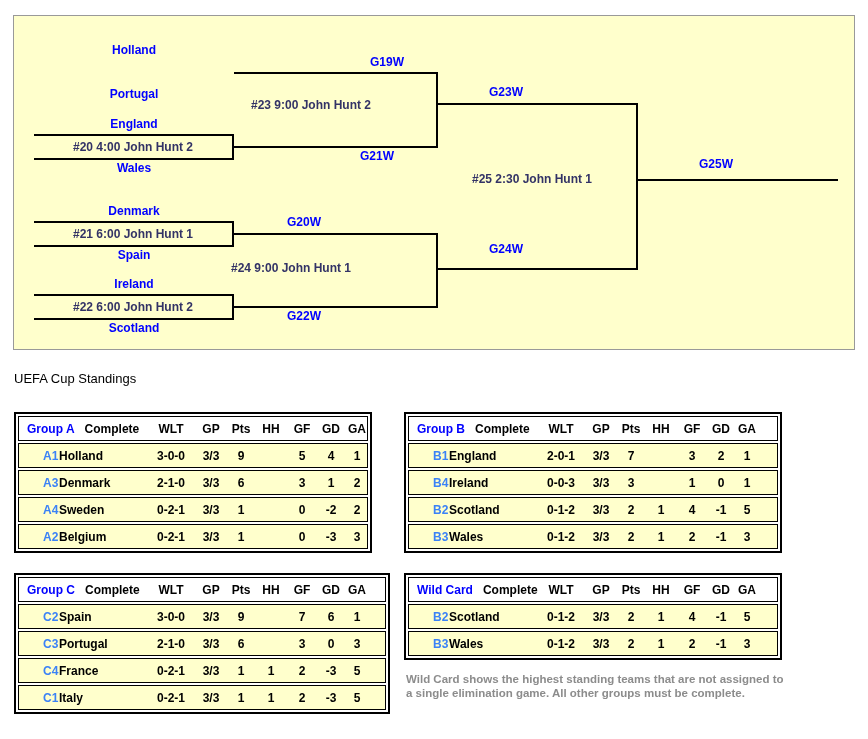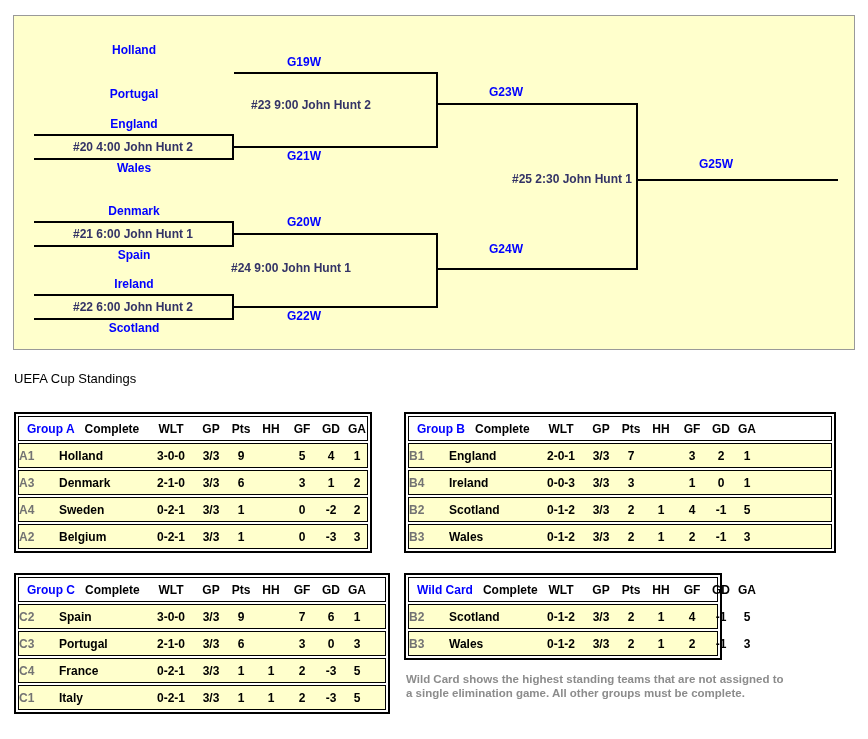--- a/index.html
+++ b/index.html
@@ -53,43 +53,43 @@
     font-size:12px; font-weight:bold; color:#000000;
   }
   .srow:last-child { margin-bottom:0; }
   .shead {
     background:#ffffff;
     grid-template-columns:128px 48px 32px 28px 32px 30px 28px 24px;
   }
   .hgroup { padding-left:8px; white-space:nowrap; }
   .gname { color:#0000ff; }
   .gstatus { color:#000000; margin-left:10px; }
-  .seed { color:#737373; padding-left:0; }
+  .seed { color:#3b82f6; padding-left:24px; }
   .tname { color:#000000; }
   .num { text-align:center; }
   .note {
     position:absolute; left:406px; top:672px; width:382px;
     font-size:11.5px; line-height:14px; color:#8c8c8c; font-weight:bold;
   }
 </style>
 </head>
 <body>
 
 <div class="bracket-panel">
 
   <div class="team" style="left:20px;top:27px;">Holland</div>
   <div class="team" style="left:20px;top:71px;">Portugal</div>
   <div class="hline" style="left:220px;top:56px;width:204px;"></div>
-  <div class="wlabel" style="left:190px;top:39px;">G19W</div>
+  <div class="wlabel" style="left:190px;top:39px;text-align:right;">G19W</div>
 
   <div class="team" style="left:20px;top:101px;">England</div>
   <div class="gamebox" style="top:118px;">#20 4:00 John Hunt 2</div>
   <div class="team" style="left:20px;top:145px;">Wales</div>
   <div class="hline" style="left:220px;top:130px;width:204px;"></div>
-  <div class="wlabel" style="left:190px;top:133px;">G21W</div>
+  <div class="wlabel" style="left:180px;top:133px;text-align:right;">G21W</div>
 
   <div class="team" style="left:20px;top:188px;">Denmark</div>
   <div class="gamebox" style="top:205px;">#21 6:00 John Hunt 1</div>
   <div class="team" style="left:20px;top:232px;">Spain</div>
   <div class="hline" style="left:220px;top:217px;width:204px;"></div>
   <div class="wlabel" style="left:190px;top:199px;">G20W</div>
 
   <div class="team" style="left:20px;top:261px;">Ireland</div>
   <div class="gamebox" style="top:278px;">#22 6:00 John Hunt 2</div>
   <div class="team" style="left:20px;top:305px;">Scotland</div>
@@ -101,21 +101,21 @@
 
   <div class="gametext" style="left:197px;top:82px;">#23 9:00 John Hunt 2</div>
   <div class="hline" style="left:422px;top:87px;width:202px;"></div>
   <div class="wlabel" style="left:392px;top:69px;">G23W</div>
 
   <div class="gametext" style="left:177px;top:245px;">#24 9:00 John Hunt 1</div>
   <div class="hline" style="left:422px;top:252px;width:202px;"></div>
   <div class="wlabel" style="left:392px;top:226px;">G24W</div>
 
   <div class="vline" style="left:622px;top:87px;height:167px;"></div>
-  <div class="gametext" style="left:418px;top:156px;text-align:right;">#25 2:30 John Hunt 1</div>
+  <div class="gametext" style="left:418px;top:156px;">#25 2:30 John Hunt 1</div>
   <div class="hline" style="left:622px;top:163px;width:202px;"></div>
   <div class="wlabel" style="left:602px;top:141px;">G25W</div>
 </div>
 
 <div class="heading">UEFA Cup Standings</div>
 
 <div class="stable" style="left:14px;top:412px;width:358px;">
   <div class="srow shead">
     <div class="hgroup"><span class="gname">Group A</span><span class="gstatus">Complete</span></div>
     <div class="num">WLT</div>
@@ -165,21 +165,21 @@
     <div class="num">0-2-1</div>
     <div class="num">3/3</div>
     <div class="num">1</div>
     <div class="num"></div>
     <div class="num">0</div>
     <div class="num">-3</div>
     <div class="num">3</div>
   </div>
 </div>
 
-<div class="stable" style="left:404px;top:412px;width:432px;">
+<div class="stable" style="left:404px;top:412px;width:378px;">
   <div class="srow shead">
     <div class="hgroup"><span class="gname">Group B</span><span class="gstatus">Complete</span></div>
     <div class="num">WLT</div>
     <div class="num">GP</div>
     <div class="num">Pts</div>
     <div class="num">HH</div>
     <div class="num">GF</div>
     <div class="num">GD</div>
     <div class="num">GA</div>
   </div>
@@ -279,21 +279,21 @@
     <div class="num">0-2-1</div>
     <div class="num">3/3</div>
     <div class="num">1</div>
     <div class="num">1</div>
     <div class="num">2</div>
     <div class="num">-3</div>
     <div class="num">5</div>
   </div>
 </div>
 
-<div class="stable" style="left:404px;top:573px;width:318px;">
+<div class="stable" style="left:404px;top:573px;width:378px;">
   <div class="srow shead">
     <div class="hgroup"><span class="gname">Wild Card</span><span class="gstatus">Complete</span></div>
     <div class="num">WLT</div>
     <div class="num">GP</div>
     <div class="num">Pts</div>
     <div class="num">HH</div>
     <div class="num">GF</div>
     <div class="num">GD</div>
     <div class="num">GA</div>
   </div>

